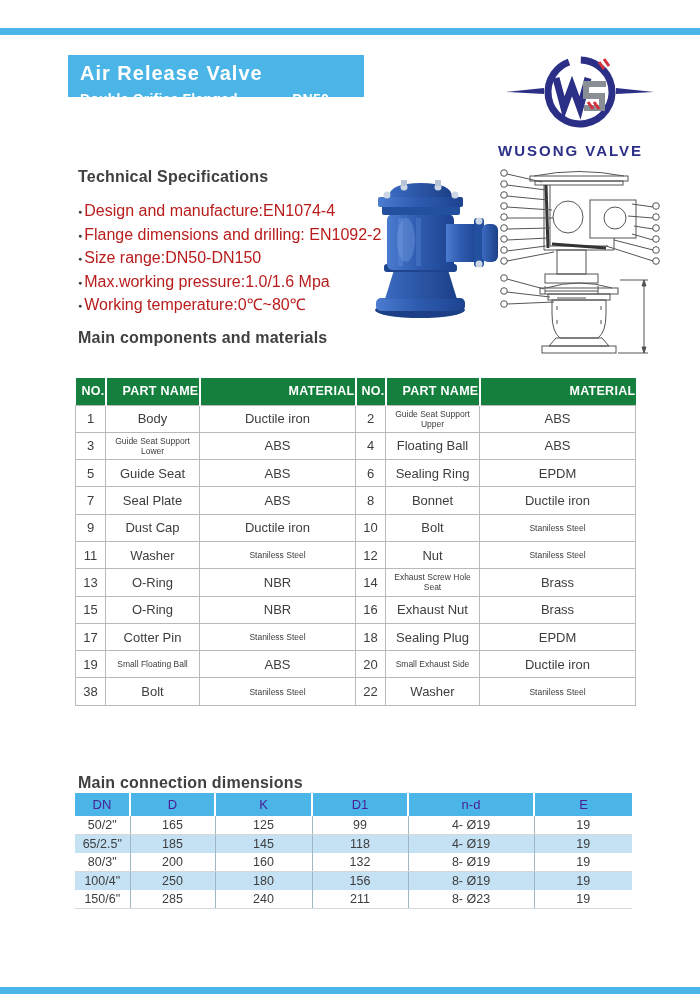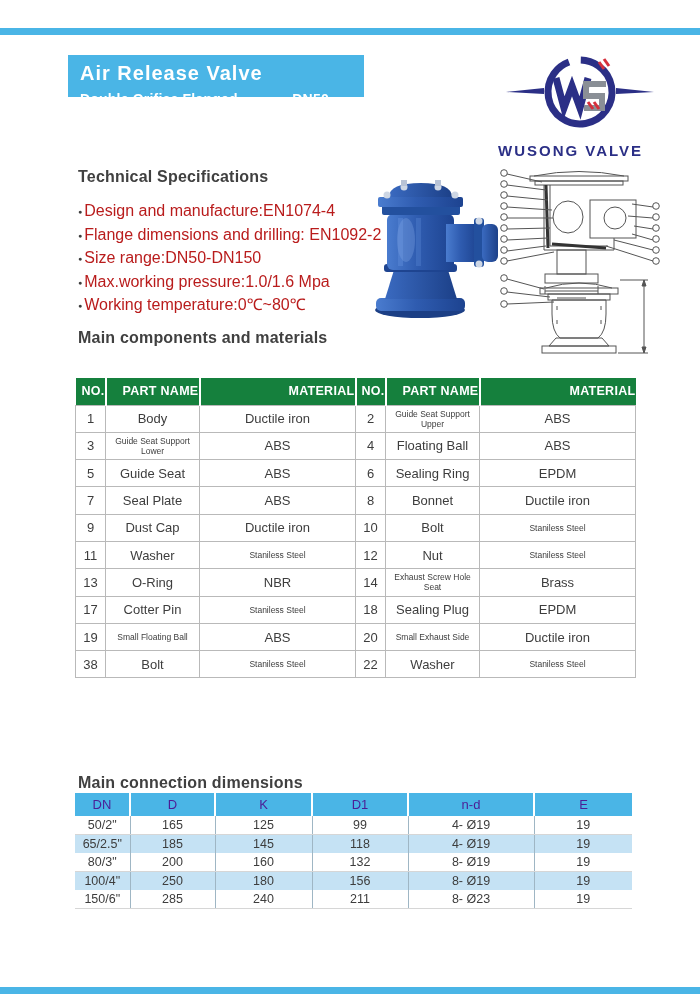--- a/index.html
+++ b/index.html
@@ -296,20 +296,28 @@
       </tr>
       <tr>
         <td>13</td>
         <td>O-Ring</td>
         <td>NBR</td>
         <td>14</td>
         <td class="small">Exhaust Screw Hole Seat</td>
         <td>Brass</td>
       </tr>
       <tr>
+        <td>15</td>
+        <td>O-Ring</td>
+        <td>NBR</td>
+        <td>16</td>
+        <td>Exhaust Nut</td>
+        <td>Brass</td>
+      </tr>
+      <tr>
         <td>17</td>
         <td>Cotter Pin</td>
         <td class="small">Staniless Steel</td>
         <td>18</td>
         <td>Sealing Plug</td>
         <td>EPDM</td>
       </tr>
       <tr>
         <td>19</td>
         <td class="small">Small Floating Ball</td>

